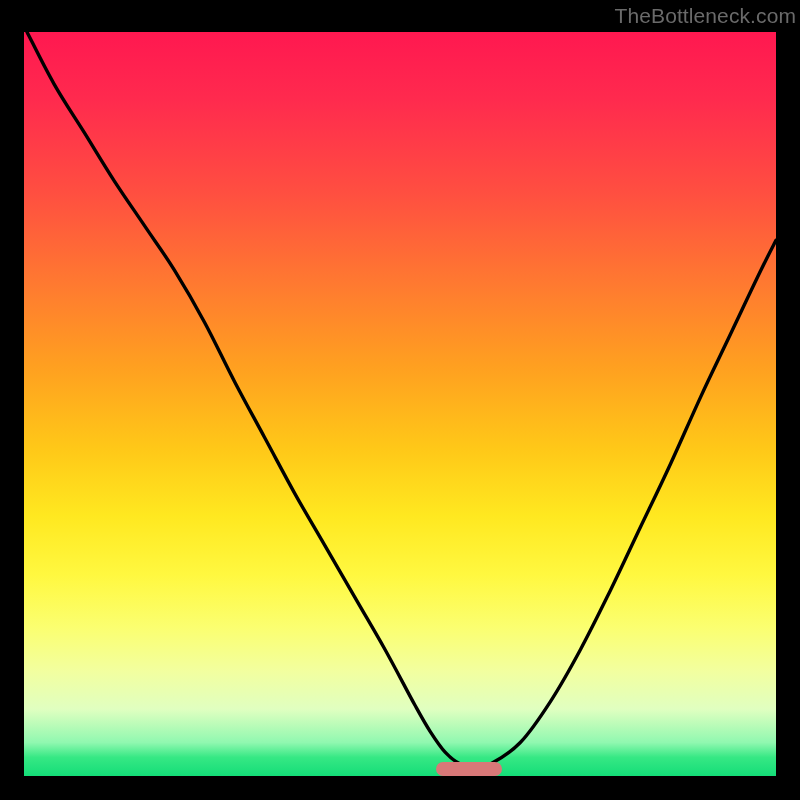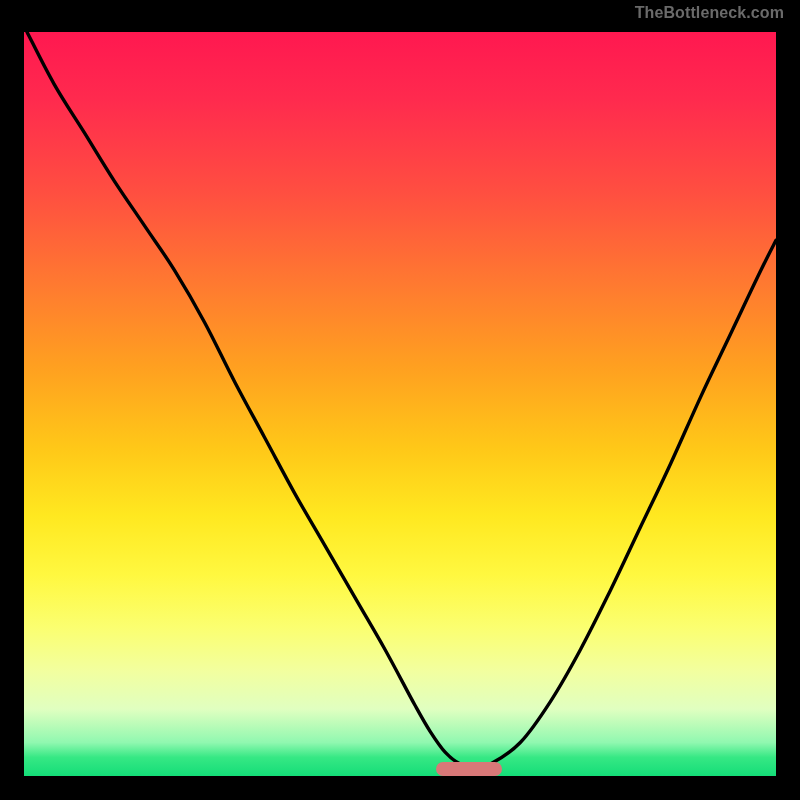--- a/index.html
+++ b/index.html
@@ -39,24 +39,24 @@
       #f2ffa0 86%,
       #e0ffc0 91%,
       #90f8b0 95.5%,
       #36e884 97.5%,
       #14dd78 100%
     );
   }
   .watermark {
     position: absolute;
     top: 4px;
-    right: 16px;
-    font-size: 16px;
+    right: 4px;
+    font-size: 21px;
     color: #6a6a6a;
-    font-weight: 700;
+    font-weight: 400;
     letter-spacing: 0.1px;
     user-select: none;
   }
   svg.curve {
     position: absolute;
     left: 0;
     top: 0;
     width: 752px;
     height: 744px;
     overflow: visible;

